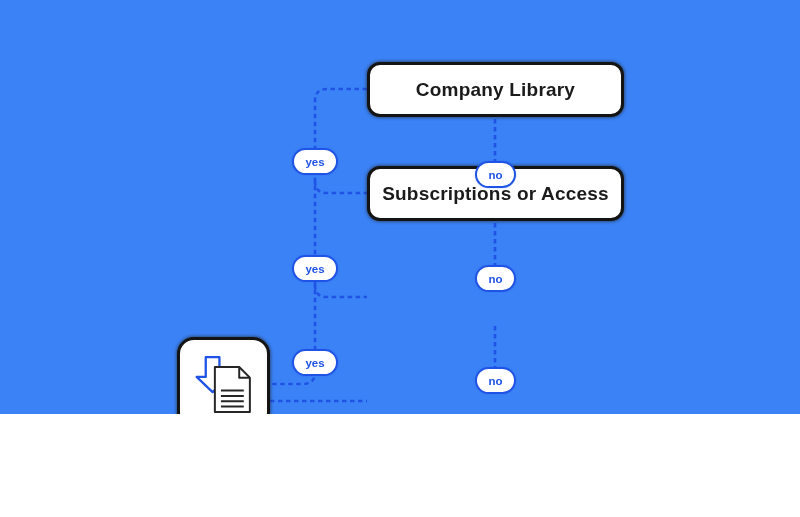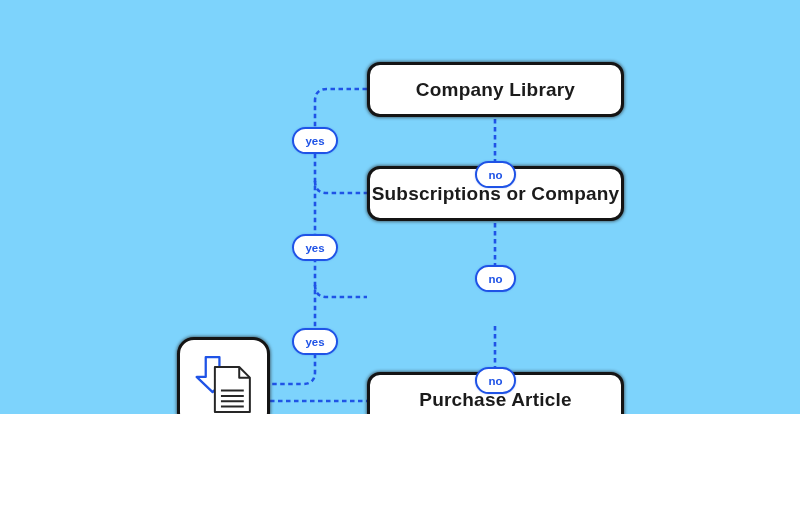--- a/index.html
+++ b/index.html
@@ -6,21 +6,21 @@
     --accent:#1f53e6;
     --ink:#141414;
     --fill:#ffffff;
   }
   *{margin:0;padding:0;box-sizing:border-box;}
   html,body{background:#ffffff;}
   body{font-family:"Liberation Sans", sans-serif;}
   .canvas{
     position:relative;
     width:800px;height:414px;
-    background:#7dd3fc;
+    background:#3b82f6;
     overflow:hidden;
   }
   svg.wires{position:absolute;left:0;top:0;width:800px;height:517px;}
   svg.wires path{
     fill:none;
     stroke:var(--accent);
     stroke-width:2.6;
     stroke-dasharray:4.5 3.5;
   }
   .node{
@@ -36,21 +36,21 @@
   }
   .pill{
     position:absolute;
     background:var(--fill);
     border:2.5px solid var(--accent);
     border-radius:999px;
     display:flex;align-items:center;justify-content:center;
     font-size:11.5px;font-weight:700;color:var(--accent);
     box-shadow:0 0 2px rgba(31,83,230,0.35);
   }
-  .pill.yes{width:46px;height:27px;left:292px;}
+  .pill.yes{width:46px;height:27px;left:292px;margin-top:21px;}
   .pill.no{width:41px;height:27px;left:475px;margin-top:33px;}
   .icon-node{
     position:absolute;
     left:177px;top:337px;width:93px;height:92px;
     background:var(--fill);
     border:3px solid var(--ink);
     border-radius:17px;
     box-shadow:0 0 3px 1px rgba(35,35,35,0.55);
     display:flex;align-items:center;justify-content:center;
   }
@@ -69,22 +69,21 @@
     <path d="M 315 285 Q 315 297 327 297 L 367 297"></path>
 
     <path d="M 270 401 L 367 401"></path>
 
     <path d="M 495 119 L 495 164"></path>
     <path d="M 495 223 L 495 267"></path>
     <path d="M 495 326 L 495 370"></path>
   </svg>
 
   <div class="node" style="top:62px">Company Library</div>
-  <div class="node" style="top:166px">Subscriptions or Company</div>
-  <div class="node" style="top:372px">Purchase Article</div>
+  <div class="node" style="top:166px">Subscriptions or Access</div>
 
   <div class="pill yes" style="top:127px">yes</div>
   <div class="pill yes" style="top:234px">yes</div>
   <div class="pill yes" style="top:328px">yes</div>
 
   <div class="pill no" style="top:128px">no</div>
   <div class="pill no" style="top:232px">no</div>
   <div class="pill no" style="top:334px">no</div>
 
   <div class="icon-node">

